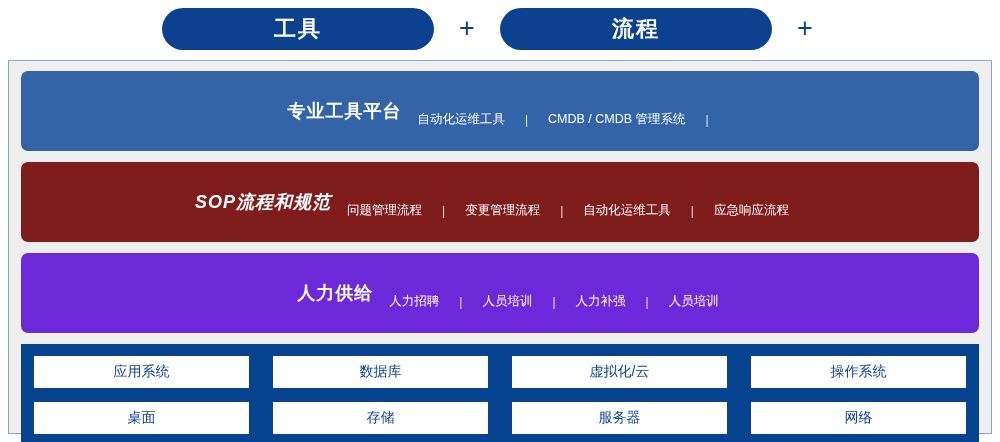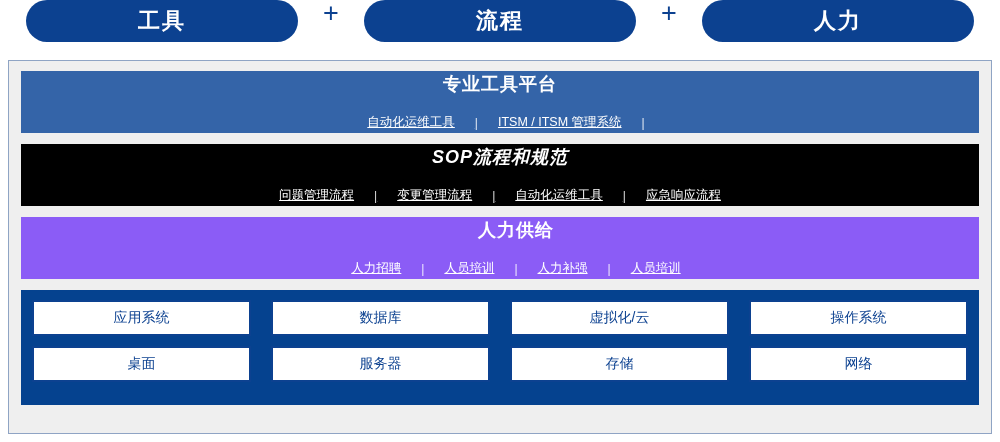--- a/index.html
+++ b/index.html
@@ -10,21 +10,21 @@
   body {
     width: 1000px;
     height: 442px;
     font-family: "Liberation Sans", "DejaVu Sans", sans-serif;
     overflow: hidden;
   }
 
   
   .pill-row {
     display: flex;
-    align-items: flex-start;
+    align-items: center;
     justify-content: center;
     height: 57px;
     padding: 0 24px;
     box-sizing: border-box;
   }
   .pill {
     flex: 1 1 0;
     max-width: 272px;
     height: 42px;
     border-radius: 21px;
@@ -52,45 +52,45 @@
     margin: 3px 8px 0 8px;
     height: 374px;
     box-sizing: border-box;
     background: #efefef;
     border: 1px solid #8fa4c4;
     padding: 10px 12px;
   }
 
   
   .band {
-    height: 62px;
+    height: 80px;
     margin-bottom: 11px;
     color: #ffffff;
     display: flex;
-    flex-direction: column;
+    flex-direction: row;
     align-items: center;
     justify-content: center;
+    border-radius: 7px;
   }
   .band-title {
     font-size: 18px;
     font-weight: bold;
     line-height: 1.35;
     letter-spacing: 1px;
   }
   .band-title.italic {
     font-style: italic;
   }
   .band-items {
     display: flex;
     align-items: center;
     justify-content: flex-start;
     font-size: 12.5px;
     line-height: 1.5;
     margin-top: 17px;
-    text-decoration: underline;
   }
   .band-item {
     padding: 0 16px;
     white-space: nowrap;
   }
   .band-sep {
     opacity: 0.85;
     font-size: 12px;
     padding: 0 4px;
   }
@@ -124,49 +124,48 @@
   }
 </style>
 </head>
 <body>
 
 <div class="pill-row">
   <div class="pill">工具</div>
   <div class="plus">+</div>
   <div class="pill">流程</div>
   <div class="plus">+</div>
-  <div class="pill">人力</div>
 </div>
 
 <div class="panel">
 
   <div class="band" style="background:#3464a8;">
     <div class="band-title">专业工具平台</div>
     <div class="band-items">
       <span class="band-item">自动化运维工具</span>
       <span class="band-sep">|</span>
-      <span class="band-item">ITSM / ITSM 管理系统</span>
+      <span class="band-item">CMDB / CMDB 管理系统</span>
       <span class="band-sep">|</span>
     </div>
   </div>
 
-  <div class="band" style="background:#000000;">
+  <div class="band" style="background:#7f1d1d;">
     <div class="band-title italic">SOP流程和规范</div>
     <div class="band-items">
       <span class="band-item">问题管理流程</span>
       <span class="band-sep">|</span>
       <span class="band-item">变更管理流程</span>
       <span class="band-sep">|</span>
       <span class="band-item">自动化运维工具</span>
       <span class="band-sep">|</span>
       <span class="band-item">应急响应流程</span>
     </div>
   </div>
 
-  <div class="band" style="background:#8b5cf6;padding-left:32px;">
+  <div class="band" style="background:#6d28d9;padding-left:32px;">
     <div class="band-title">人力供给</div>
     <div class="band-items">
       <span class="band-item">人力招聘</span>
       <span class="band-sep">|</span>
       <span class="band-item">人员培训</span>
       <span class="band-sep">|</span>
       <span class="band-item">人力补强</span>
       <span class="band-sep">|</span>
       <span class="band-item">人员培训</span>
     </div>
@@ -174,19 +173,19 @@
 
   <div class="base-panel">
     <div class="base-row">
       <div class="base-box">应用系统</div>
       <div class="base-box">数据库</div>
       <div class="base-box">虚拟化/云</div>
       <div class="base-box">操作系统</div>
     </div>
     <div class="base-row">
       <div class="base-box">桌面</div>
+      <div class="base-box">存储</div>
       <div class="base-box">服务器</div>
-      <div class="base-box">存储</div>
       <div class="base-box">网络</div>
     </div>
   </div>
 
 </div>
 
 </body></html>

